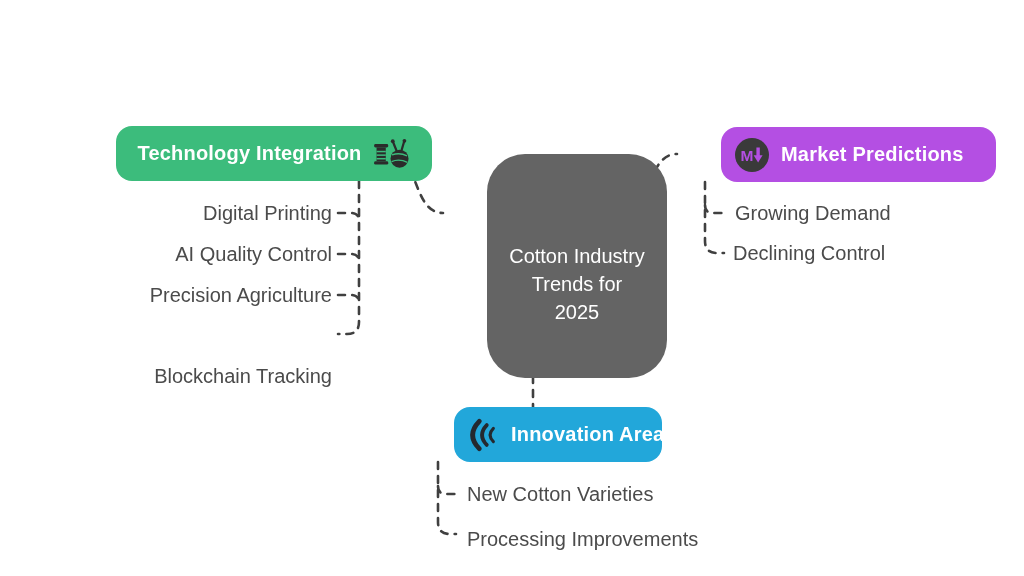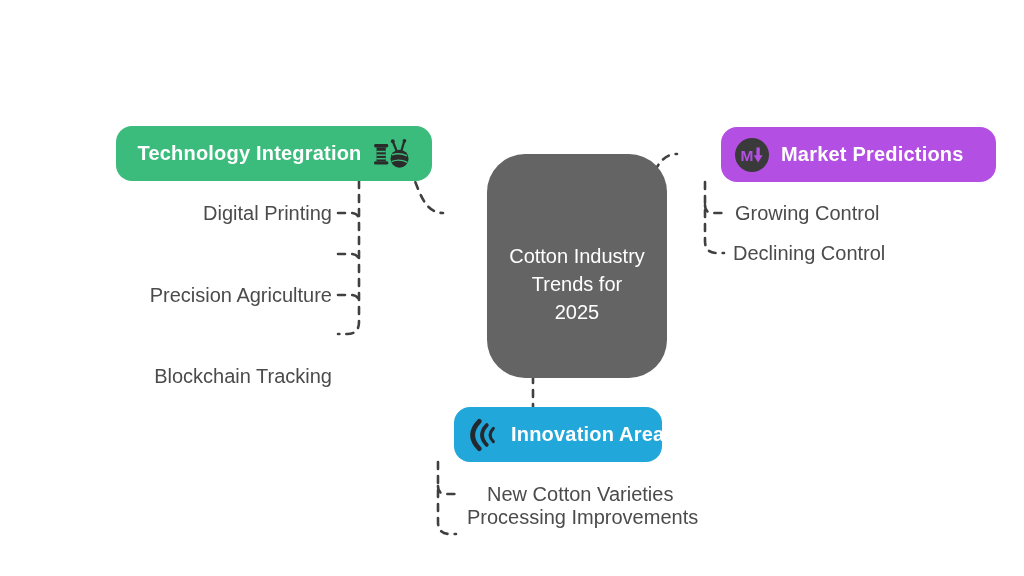--- a/index.html
+++ b/index.html
@@ -111,22 +111,23 @@
           <path d="M14 3.5 Q0 18 14 32.5" stroke-width="5"></path>
           <path d="M22 7.5 Q12 18 22 28.5" stroke-width="4"></path>
           <path d="M29 11 Q22 18 29 25" stroke-width="3.2"></path>
         </g>
       </svg>
     </span>
     <span class="label">Innovation Areas</span>
   </div>
 
   <div class="child right-align" style="right:692px;top:200px;">Digital Printing</div>
+  <div class="child right-align" style="right:692px;top:241px;">AI Quality Control</div>
   <div class="child right-align" style="right:692px;top:282px;">Precision Agriculture</div>
   <div class="child right-align" style="right:692px;top:321px;margin-top:42px;">Blockchain Tracking</div>
 
-  <div class="child" style="left:735px;top:200px;">Growing Control</div>
+  <div class="child" style="left:735px;top:200px;">Growing Demand</div>
   <div class="child" style="left:733px;top:240px;">Declining Control</div>
 
-  <div class="child" style="left:467px;top:481px;margin-left:20px;">New Cotton Varieties</div>
-  <div class="child" style="left:467px;top:504px;">Processing Improvements</div>
+  <div class="child" style="left:467px;top:481px;">New Cotton Varieties</div>
+  <div class="child" style="left:467px;top:526px;">Processing Improvements</div>
 
 </div>
 
 </body></html>

